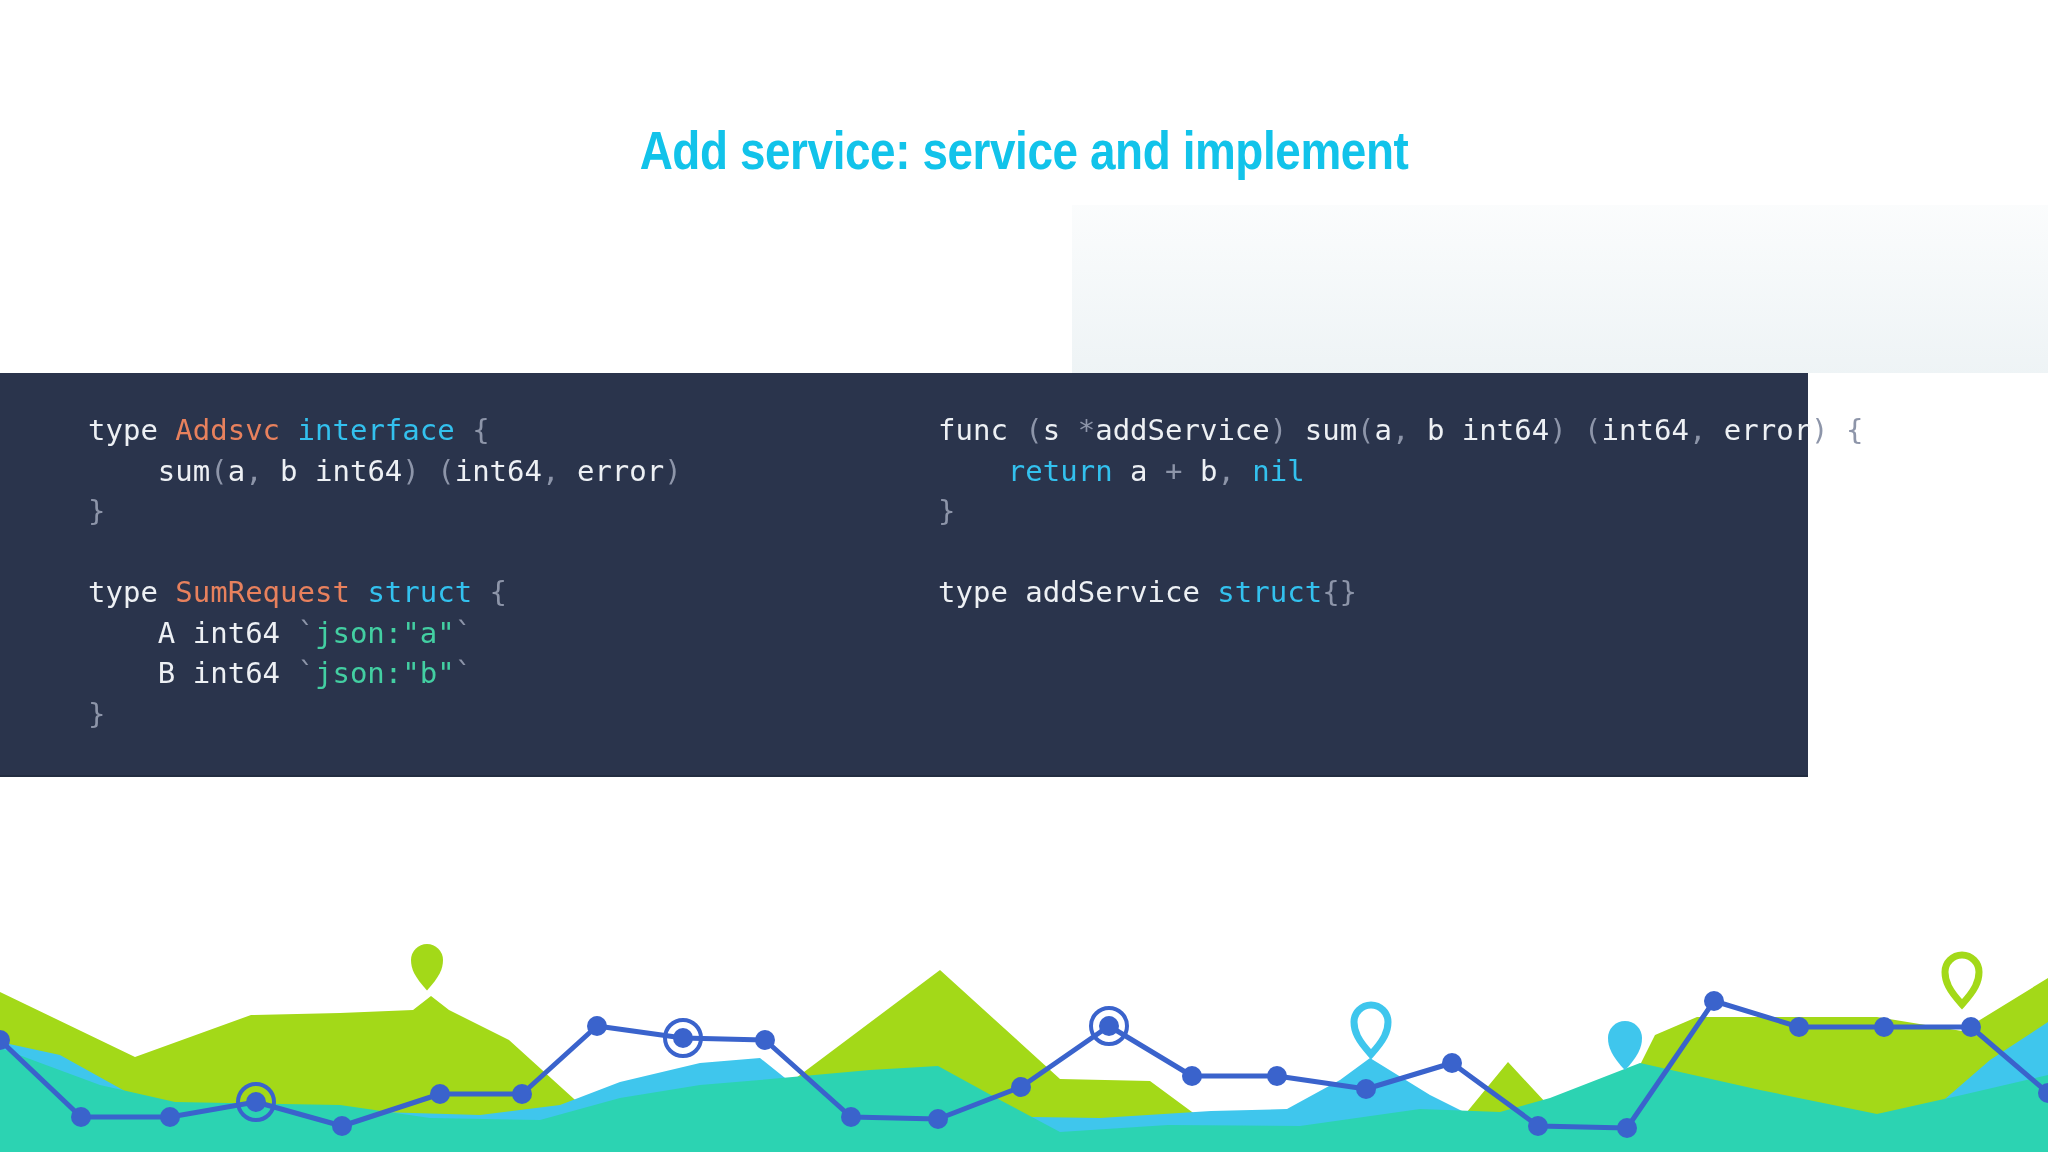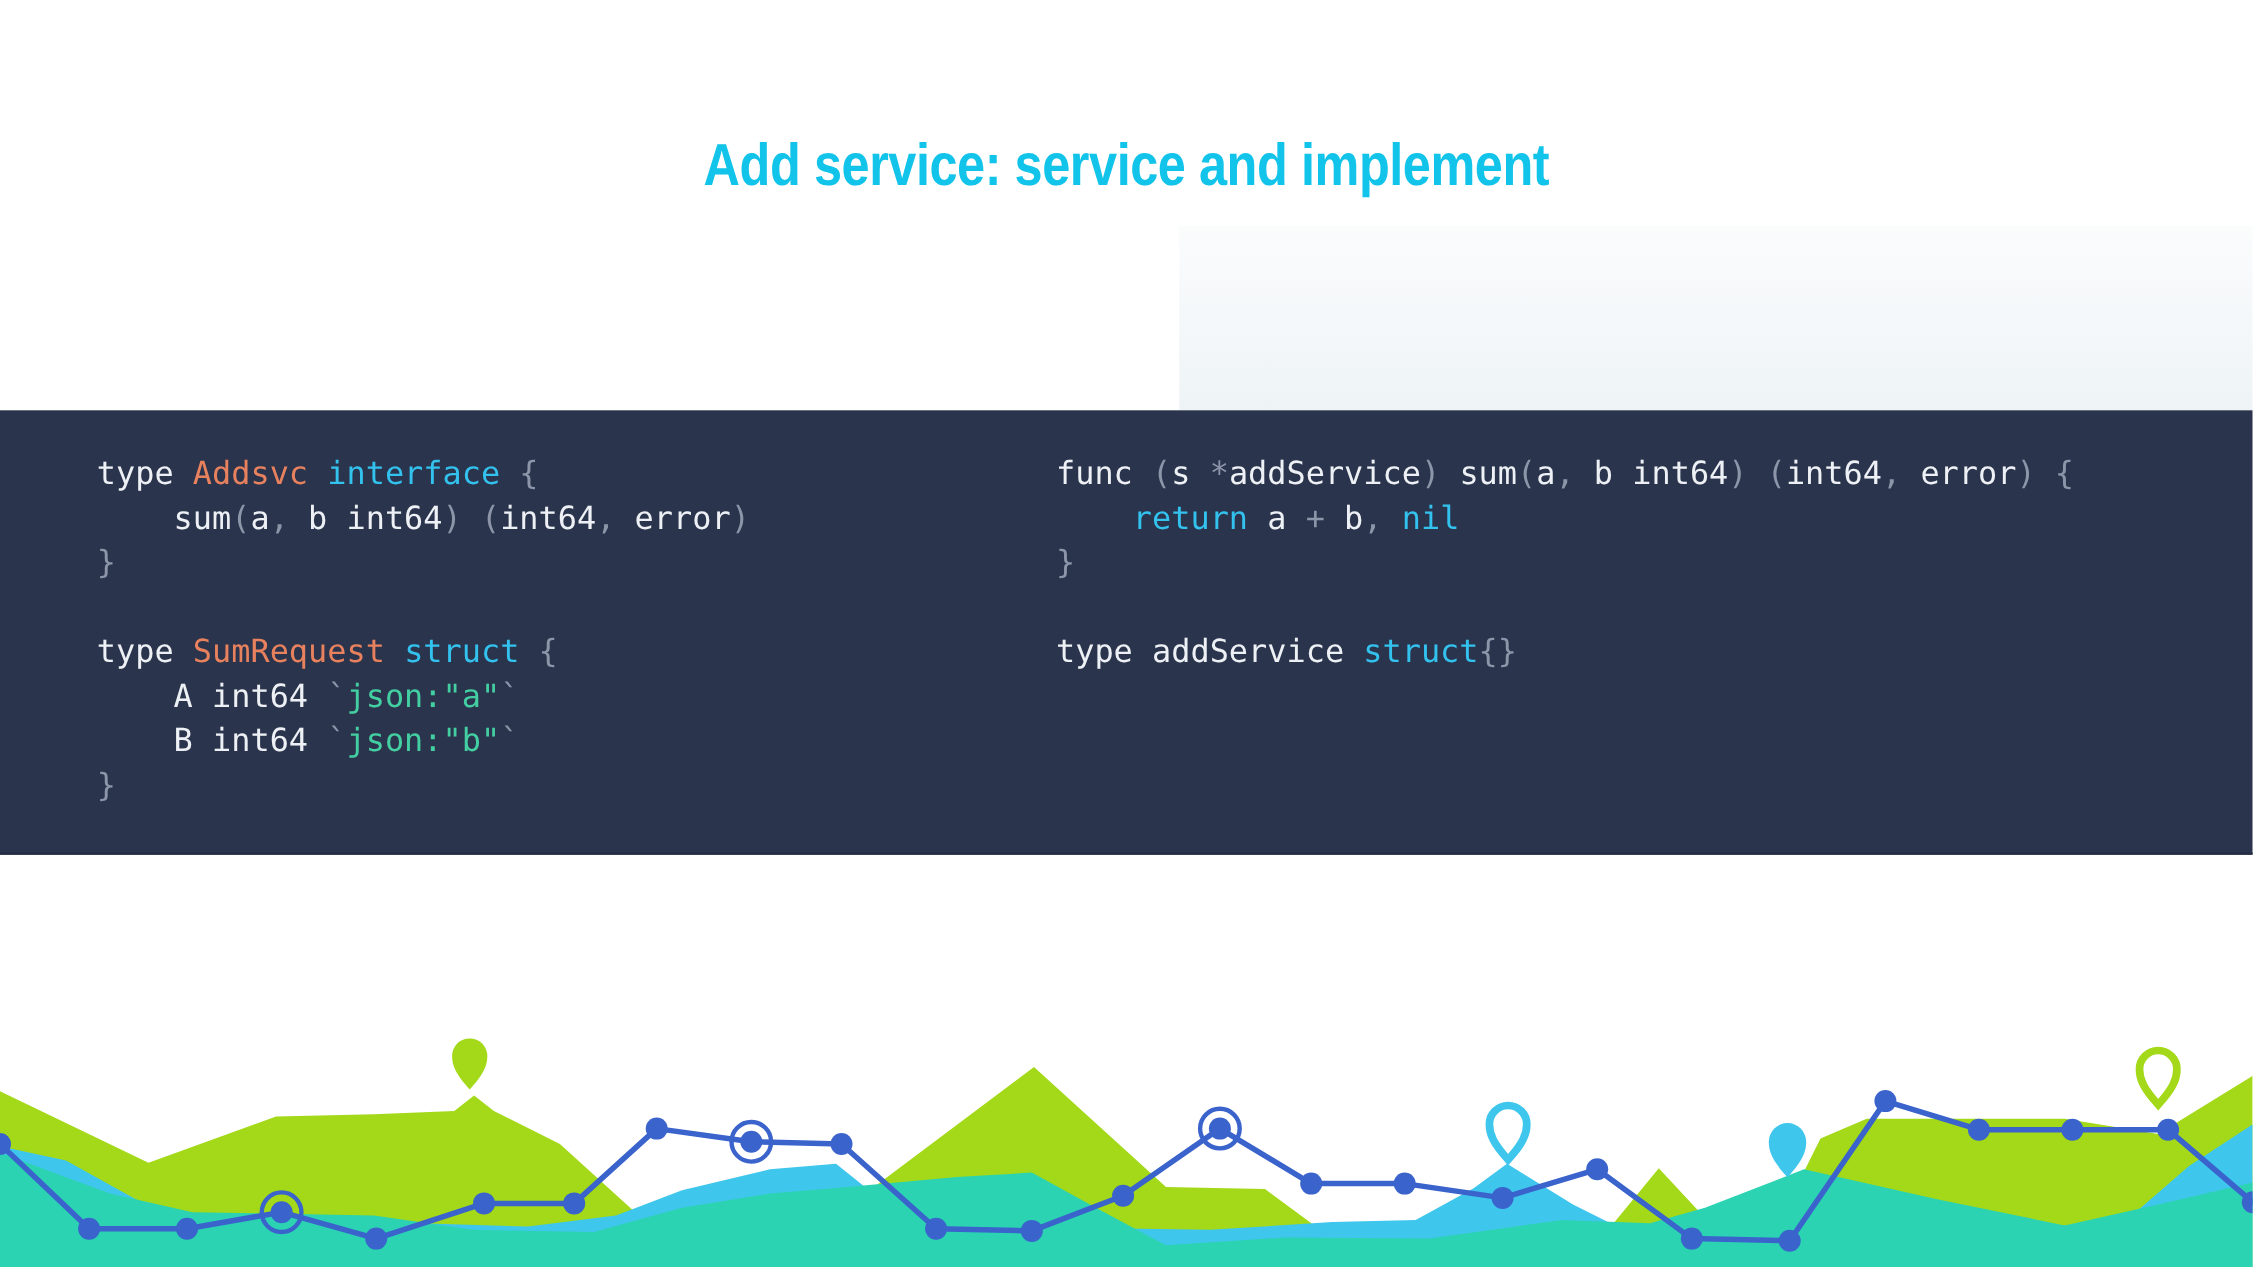--- a/index.html
+++ b/index.html
@@ -3,26 +3,26 @@
 <meta charset="utf-8">
 <style>
   html,body{margin:0;padding:0;background:#ffffff;}
   .slide{position:relative;width:2048px;height:1152px;background:#ffffff;overflow:hidden;
          font-family:"Liberation Sans", sans-serif;}
   .tint{position:absolute;left:1072px;top:205px;width:976px;height:168px;
         background:linear-gradient(180deg, rgba(221,232,236,0.12), rgba(221,232,236,0.5));}
   .title{position:absolute;left:0;top:120px;width:2048px;margin:0;text-align:center;
          font-family:"Liberation Sans", sans-serif;font-weight:700;font-size:54px;line-height:60px;
          letter-spacing:-0.5px;transform:scaleX(0.85);transform-origin:50% 50%;}
-  .code-panel{position:absolute;left:0;top:373px;width:2048px;height:404px;
+  .code-panel{position:absolute;left:0;top:373px;width:1808px;height:404px;
               border-bottom:2px solid #222c40;box-sizing:border-box;}
   .code-col{position:absolute;top:37px;margin:0;font-family:"DejaVu Sans Mono", monospace;
             font-size:29px;line-height:40.5px;white-space:pre;}
   .code-col.left{left:88px;}
-  .code-col.right{left:960px;}
+  .code-col.right{left:938px;}
   .footer-svg{position:absolute;left:0;bottom:0;width:2048px;height:252px;display:block;}
 </style>
 </head>
 <body>
 
 <div class="slide">
   <div class="tint"></div>
   <h1 class="title" style="color: rgb(18, 195, 234);">Add service: service and implement</h1>
   <div class="code-panel" style="background: rgb(42, 52, 76);">
     <pre class="code-col left"><div><span style="color: rgb(237, 240, 244);">type </span><span style="color: rgb(232, 129, 93);">Addsvc</span><span style="color: rgb(237, 240, 244);"> </span><span style="color: rgb(51, 193, 238);">interface</span><span style="color: rgb(141, 149, 169);"> {</span></div><div><span style="color: rgb(237, 240, 244);">    sum</span><span style="color: rgb(141, 149, 169);">(</span><span style="color: rgb(237, 240, 244);">a</span><span style="color: rgb(141, 149, 169);">, </span><span style="color: rgb(237, 240, 244);">b int64</span><span style="color: rgb(141, 149, 169);">) (</span><span style="color: rgb(237, 240, 244);">int64</span><span style="color: rgb(141, 149, 169);">, </span><span style="color: rgb(237, 240, 244);">error</span><span style="color: rgb(141, 149, 169);">)</span></div><div><span style="color: rgb(141, 149, 169);">}</span></div><div>&nbsp;</div><div><span style="color: rgb(237, 240, 244);">type </span><span style="color: rgb(232, 129, 93);">SumRequest</span><span style="color: rgb(237, 240, 244);"> </span><span style="color: rgb(51, 193, 238);">struct</span><span style="color: rgb(141, 149, 169);"> {</span></div><div><span style="color: rgb(237, 240, 244);">    A int64 </span><span style="color: rgb(141, 149, 169);">`</span><span style="color: rgb(67, 207, 162);">json:"a"</span><span style="color: rgb(141, 149, 169);">`</span></div><div><span style="color: rgb(237, 240, 244);">    B int64 </span><span style="color: rgb(141, 149, 169);">`</span><span style="color: rgb(67, 207, 162);">json:"b"</span><span style="color: rgb(141, 149, 169);">`</span></div><div><span style="color: rgb(141, 149, 169);">}</span></div></pre>

